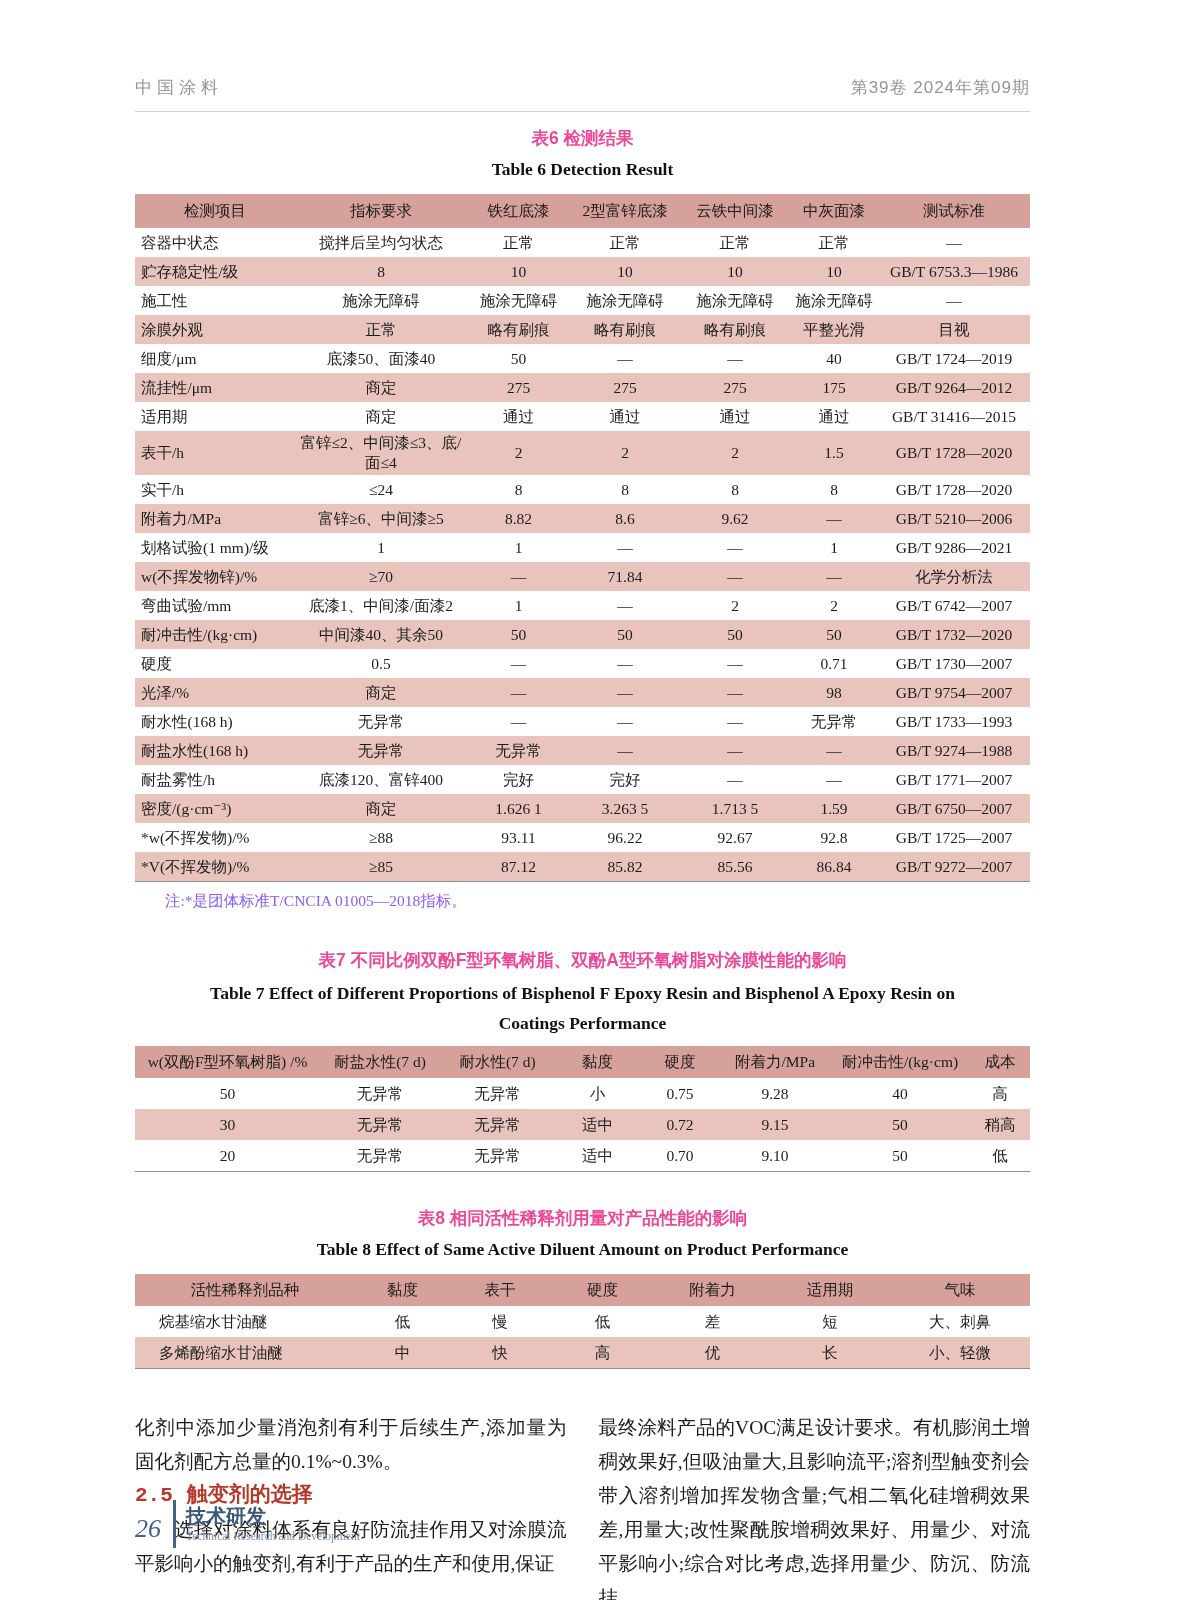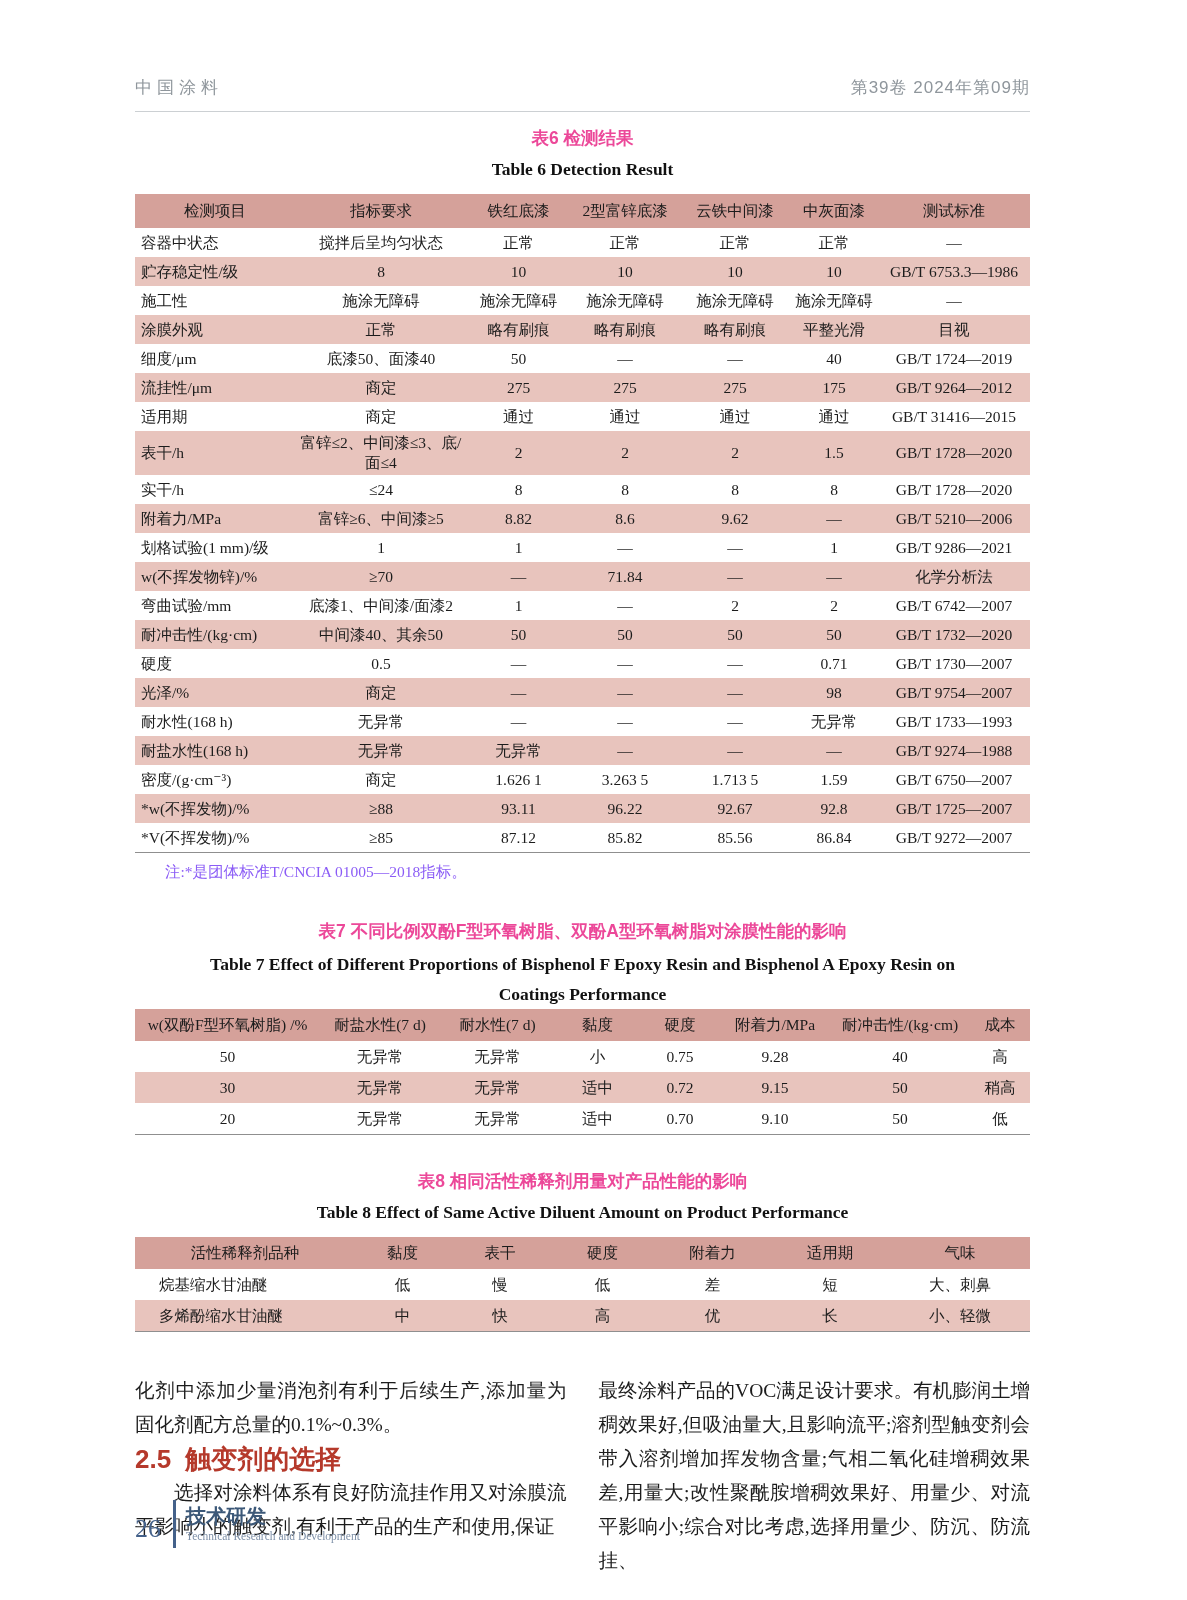--- a/index.html
+++ b/index.html
@@ -65,50 +65,50 @@
   }
   
   .body-columns{
     display:flex;gap:32px;margin-top:42px;
   }
   .body-col{flex:1;font-size:19.5px;line-height:34px;text-align:justify;}
   .body-col p{margin:0;}
   .body-col p.indent{text-indent:2em;}
   .section-heading{
     color:#b5392b;font-weight:bold;
-    font-family:Liberation Sans, sans-serif;
-    font-size:26px;line-height:34px;
+    font-family:Liberation Mono, monospace;
+    font-size:21px;line-height:34px;
   }
   .section-heading .num{margin-right:14px;}
   
   .page-footer{
     position:absolute;left:135px;bottom:52px;
     display:flex;align-items:center;
   }
   .page-footer .pagenum{
     font-size:26px;color:#44618a;
     font-family:"Liberation Serif","DejaVu Serif",serif;
-    margin-right:12px;line-height:26px;padding-top:10px;
+    margin-right:12px;line-height:26px;padding-top:10px;font-style:italic;
   }
   .page-footer .vbar{
     width:3px;height:48px;background:#44618a;margin-right:10px;
   }
   .page-footer .sec-zh{
     font-size:20px;font-weight:bold;color:#3c5878;
     font-family:"Liberation Sans","DejaVu Sans",sans-serif;
     line-height:24px;
   }
   .page-footer .sec-en{
     font-size:11.5px;color:#7e90a8;
     font-family:"Liberation Serif","DejaVu Serif",serif;
     line-height:16px;
   }
   
   .mt14{margin-top:14px;} .mt4{margin-top:4px;} .mt10{margin-top:10px;}
-  .mt36{margin-top:36px;} .mt6{margin-top:6px;} .mt8{}
+  .mt36{margin-top:36px;} .mt6{margin-top:6px;} .mt8{margin-top:8px;}
   .mt34{margin-top:34px;}
 </style>
 </head>
 <body>
 
 <div class="page">
   <div class="content">
 
     <div class="page-header">
       <span class="journal">中国涂料</span>
@@ -294,20 +294,29 @@
             <td>GB/T 1733—1993</td>
           </tr>
           <tr>
             <td>耐盐水性(168 h)</td>
             <td>无异常</td>
             <td>无异常</td>
             <td>—</td>
             <td>—</td>
             <td>—</td>
             <td>GB/T 9274—1988</td>
+          </tr>
+          <tr>
+            <td>耐盐雾性/h</td>
+            <td>底漆120、富锌400</td>
+            <td>完好</td>
+            <td>完好</td>
+            <td>—</td>
+            <td>—</td>
+            <td>GB/T 1771—2007</td>
           </tr>
           <tr>
             <td>密度/(g·cm⁻³)</td>
             <td>商定</td>
             <td>1.626 1</td>
             <td>3.263 5</td>
             <td>1.713 5</td>
             <td>1.59</td>
             <td>GB/T 6750—2007</td>
           </tr>

